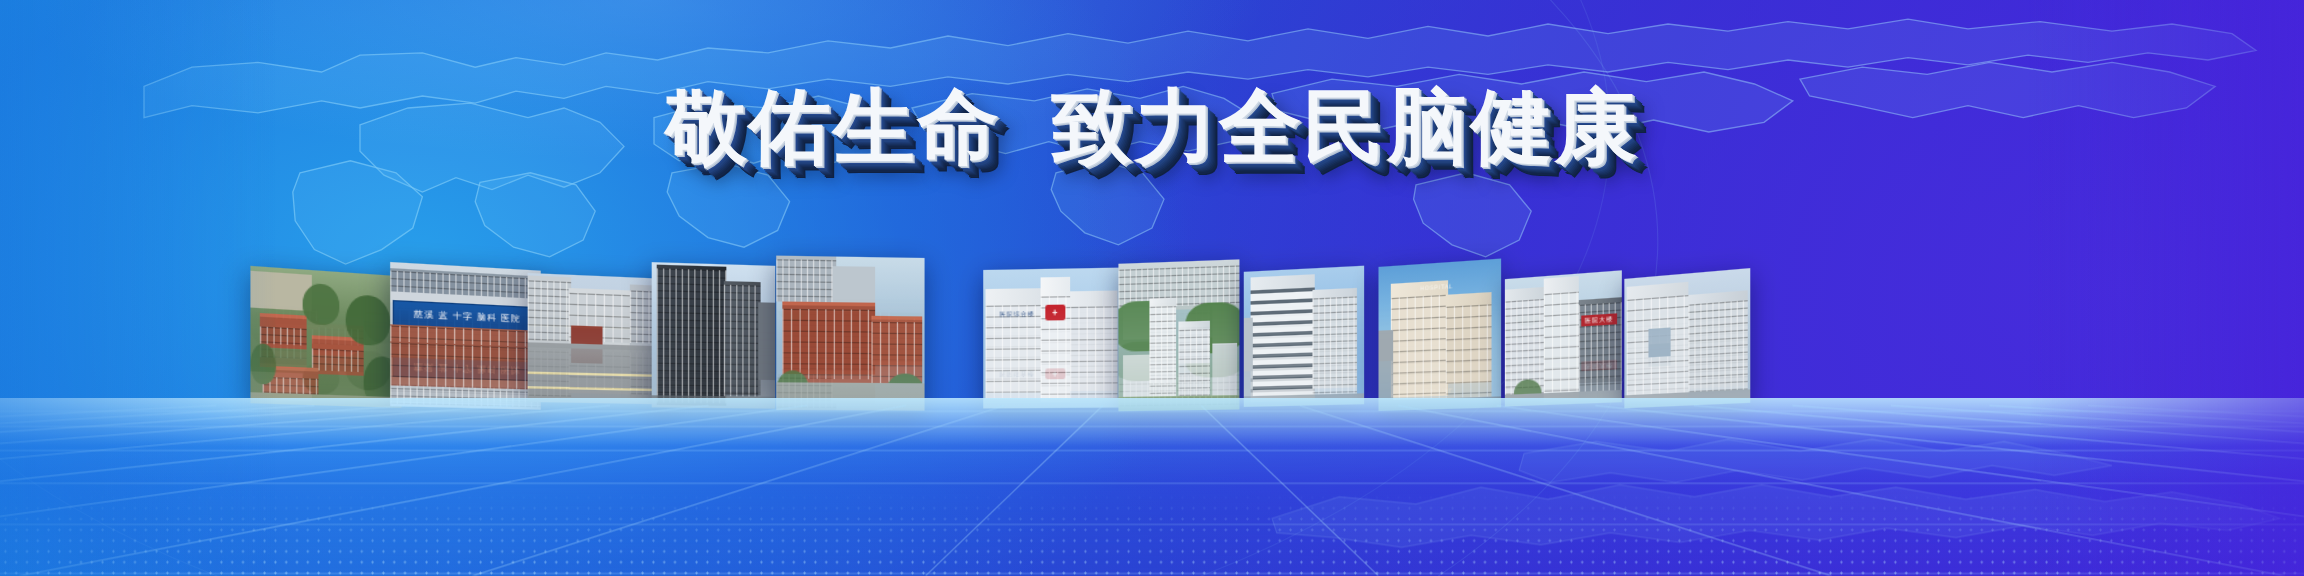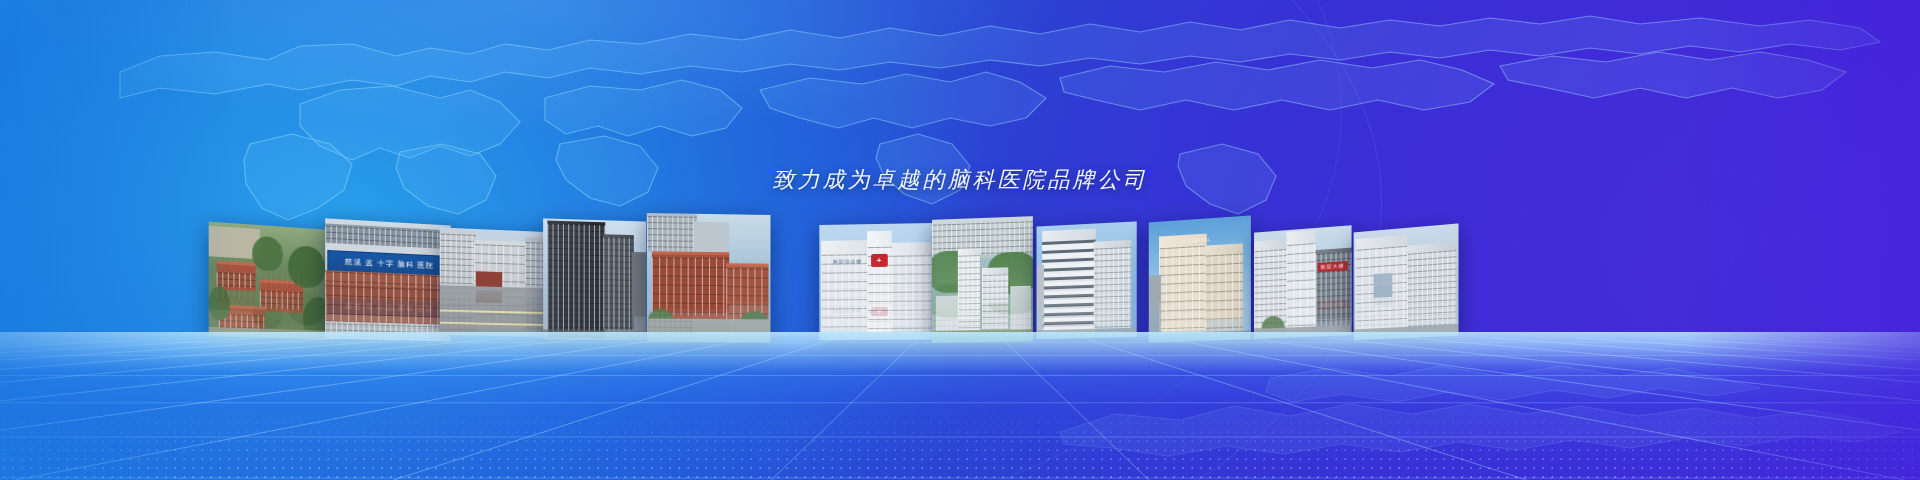--- a/index.html
+++ b/index.html
@@ -151,21 +151,21 @@
     <path d="M400 158 L442 150 L480 160 L496 182 L486 206 L458 220 L428 212 L404 194 L396 174 Z"></path>
     <path d="M560 150 L604 142 L640 152 L658 174 L648 198 L620 212 L590 204 L566 186 L556 166 Z"></path>
     <path d="M880 150 L918 140 L952 150 L970 172 L960 196 L932 210 L904 200 L884 182 L876 164 Z"></path>
     <path d="M1180 160 L1222 150 L1258 160 L1276 182 L1266 206 L1238 220 L1210 210 L1186 192 L1178 172 Z"></path>
   </svg>
 
   <div class="arc a1"></div>
   <div class="arc a2"></div>
   <div class="glowtop"></div>
 
-  <div id="subtitle">致力成为卓越的脑科医院品牌公司</div>
+  <div id="headline">敬佑生命  致力全民脑健康</div>
 
   <div id="stage">
       <div class="card" style="left: 215px; width: 116px; height: 112px; bottom: 142px; transform: rotateY(34deg) skewY(4deg);">
         <div class="photo">
           <div class="sky" style="background:linear-gradient(to bottom,#8fa981,#6d8a5f 35%,#5d7a52)"></div>
         <div class="bld" style="left:-6%;top:4%;width:46%;height:26%;background:#b9b7a2"></div>
         <div class="bld" style="left:6%;top:34%;width:30%;height:22%;background:#a6543f;border-top:3px solid #c4684f"></div>
         <div class="bld win fine" style="left:6%;top:44%;width:30%;height:12%;background-color:#9a4e3b"></div>
         <div class="bld" style="left:40%;top:48%;width:34%;height:26%;background:#a8553f;border-top:3px solid #c66a50"></div>
         <div class="bld win fine" style="left:40%;top:58%;width:34%;height:16%;background-color:#9c4f3b"></div>

